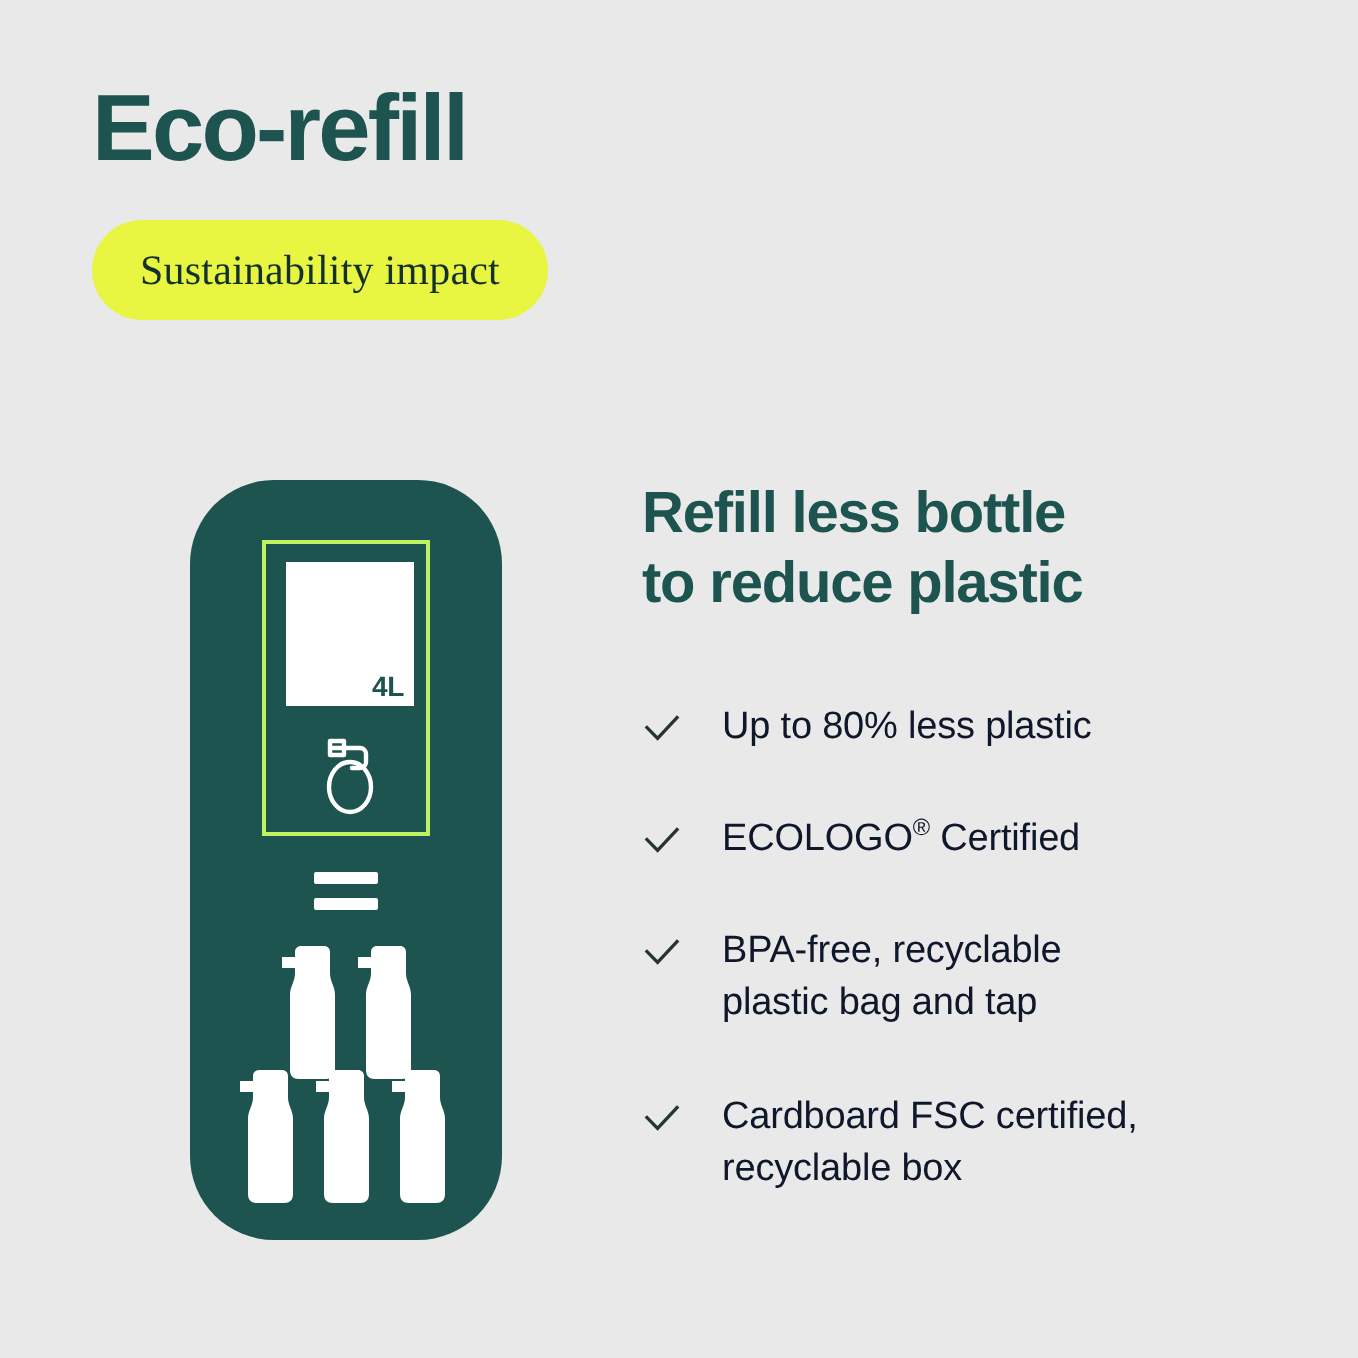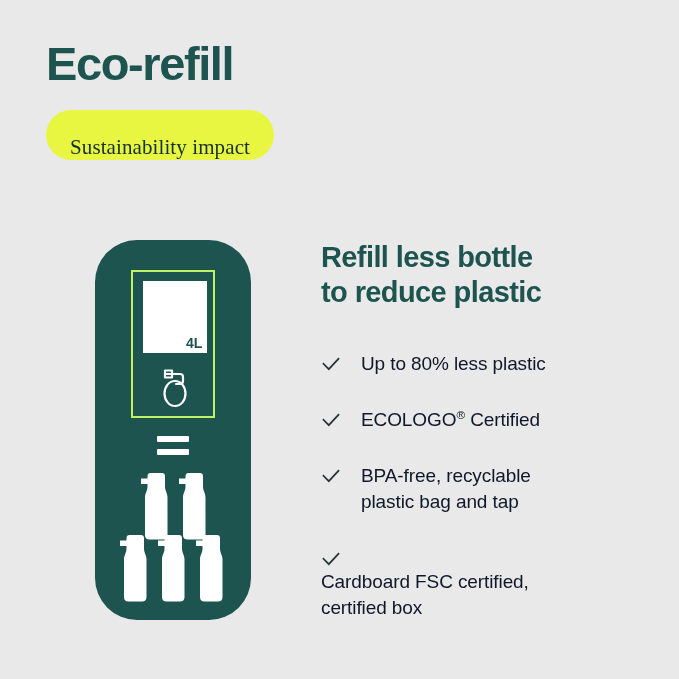--- a/index.html
+++ b/index.html
@@ -39,21 +39,21 @@
 
   .badge {
     position: absolute;
     left: 46px;
     top: 110px;
     height: 50px;
     padding: 0 24px;
     border-radius: 26px;
     background: #e9f641;
     display: flex;
-    align-items: flex-end;
+    align-items: center;
     justify-content: center;
     box-sizing: border-box;
   }
   .badge-label {
     font-family: "Liberation Serif", serif;
     font-size: 21px;
     font-weight: 400;
     color: #14302c;
     letter-spacing: 0.1px;
     white-space: nowrap;
@@ -180,21 +180,21 @@
   .feature-list {
     list-style: none;
     margin: 0;
     padding: 0;
   }
   .feature-item {
     display: flex;
     align-items: flex-start;
     margin-bottom: 30px;
   }
-  .feature-item:last-child { margin-bottom: 0; flex-direction: column; }
+  .feature-item:last-child { margin-bottom: 0; }
 
   .check-icon {
     flex: 0 0 auto;
     width: 20px;
     height: 20px;
     margin-right: 20px;
     margin-top: 3px;
   }
 
   .feature-text {
@@ -302,20 +302,20 @@
           <span class="line">plastic bag and tap</span>
         </div>
       </li>
 
       <li class="feature-item">
         <svg class="check-icon" viewBox="0 0 20 20" aria-hidden="true">
           <path d="M2.5 9.8 L7.8 15.2 L17.5 4.8" fill="none" stroke="#243533" stroke-width="1.7" stroke-linecap="square" stroke-linejoin="miter"></path>
         </svg>
         <div class="feature-text">
           <span class="line">Cardboard FSC certified,</span>
-          <span class="line">certified box</span>
+          <span class="line">recyclable box</span>
         </div>
       </li>
 
     </ul>
   </div>
 
 </div>
 
 </body></html>

